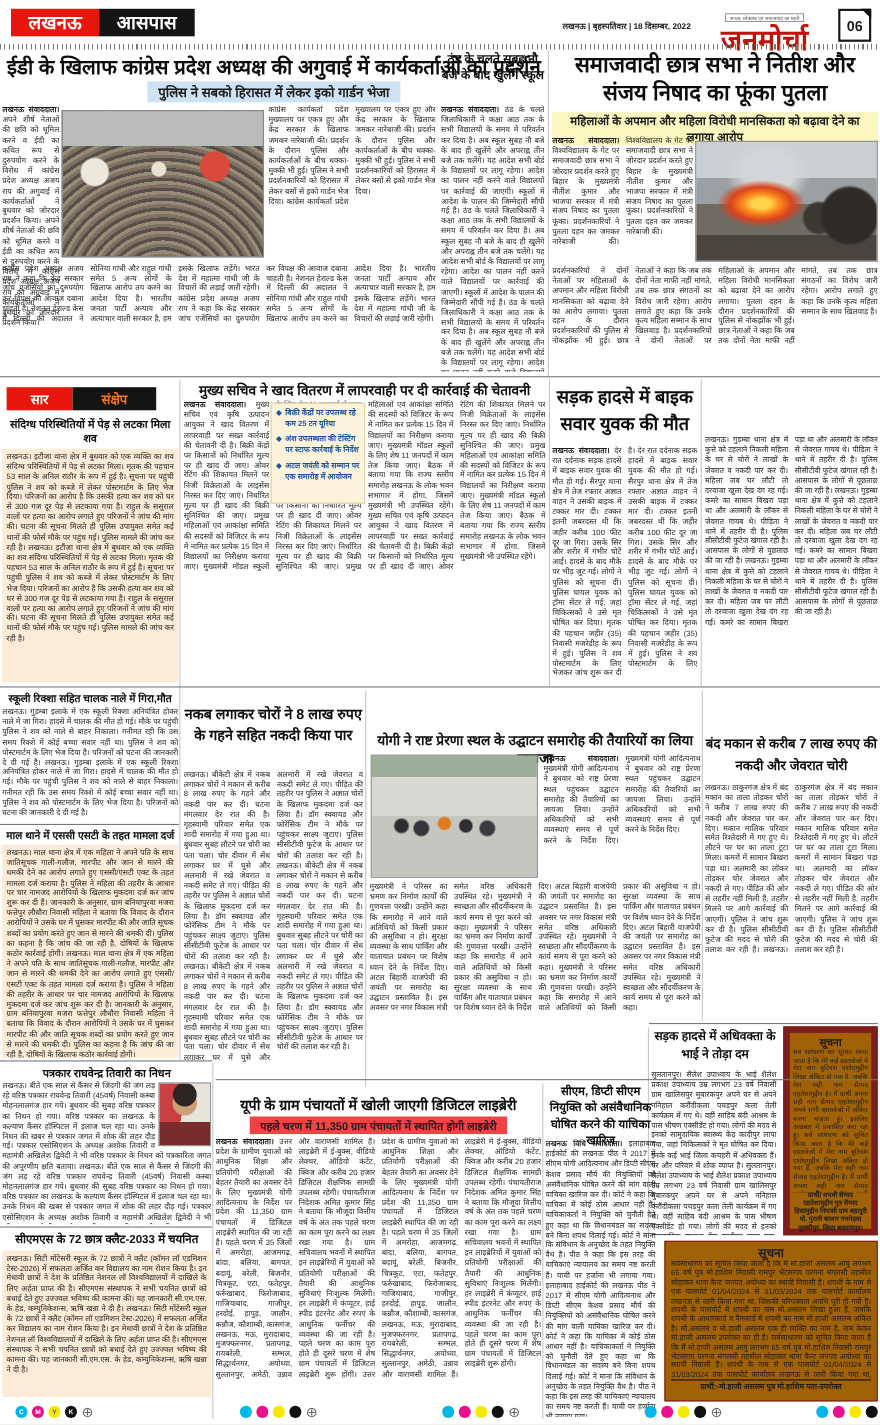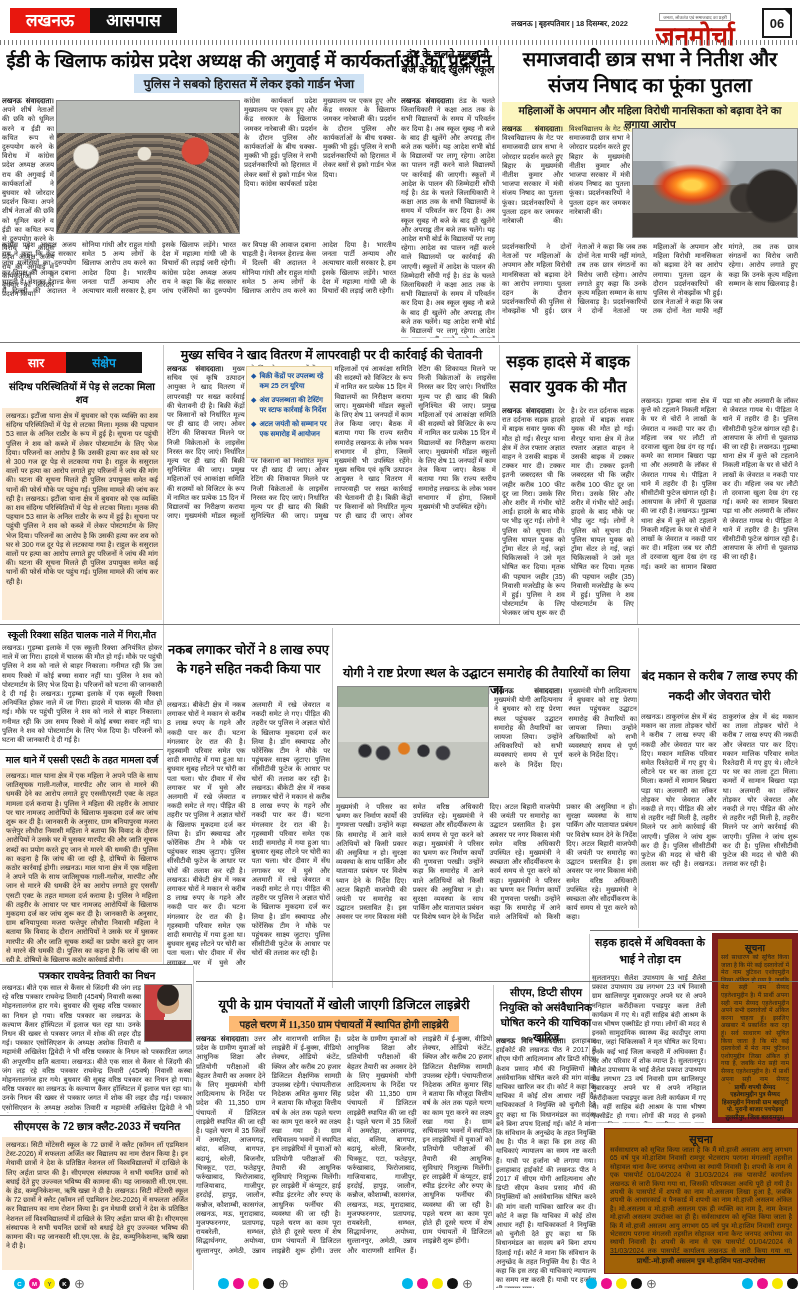--- a/index.html
+++ b/index.html
@@ -85,21 +85,21 @@
       radial-gradient(ellipse at 40% 26%, #d3d6d8 0 16%, transparent 28%),
       radial-gradient(circle at 85% 62%, #2f2b28 0 16%, transparent 18%),
       radial-gradient(circle at 68% 64%, #3c3733 0 10%, transparent 12%),
       linear-gradient(#c9cfd2 0 30%, #9aa0a4 30% 52%, #6f6a62 52% 78%, #49443e 78%);"></div>
   <div class="abs bd c4" style="left:502px;top:242px;width:296px;height:98px;">प्रदर्शनकारियों ने दोनों नेताओं पर महिलाओं के अपमान और महिला विरोधी मानसिकता को बढ़ावा देने का आरोप लगाया। पुतला दहन के दौरान प्रदर्शनकारियों की पुलिस से नोकझोंक भी हुई। छात्र नेताओं ने कहा कि जब तक दोनों नेता माफी नहीं मांगते, तब तक छात्र संगठनों का विरोध जारी रहेगा। आरोप लगाते हुए कहा कि उनके कृत्य महिला सम्मान के साथ खिलवाड़ है। प्रदर्शनकारियों ने दोनों नेताओं पर महिलाओं के अपमान और महिला विरोधी मानसिकता को बढ़ावा देने का आरोप लगाया। पुतला दहन के दौरान प्रदर्शनकारियों की पुलिस से नोकझोंक भी हुई। छात्र नेताओं ने कहा कि जब तक दोनों नेता माफी नहीं मांगते, तब तक छात्र संगठनों का विरोध जारी रहेगा। आरोप लगाते हुए कहा कि उनके कृत्य महिला सम्मान के साथ खिलवाड़ है।</div>
 
   <div class="abs hr" style="left:0;top:342px;width:800px;"></div>
 
   <div class="abs" style="left:6px;top:352px;width:136px;height:21px;display:flex;">
     <div style="background:#e8170e;color:#fff;font-weight:800;font-size:12px;width:68px;display:flex;align-items:center;justify-content:center;">सार</div>
-    <div style="background:#141414;color:#0ea5e9;font-weight:800;font-size:12px;width:86px;display:flex;align-items:center;justify-content:center;">संक्षेप</div>
+    <div style="background:#141414;color:#f97316;font-weight:800;font-size:12px;width:86px;display:flex;align-items:center;justify-content:center;">संक्षेप</div>
   </div>
   <div class="abs hl" style="left:2px;top:380px;width:160px;font-size:10px;line-height:13px;">संदिग्ध परिस्थितियों में पेड़ से लटका मिला शव</div>
   <div class="abs bd bgrail" style="left:2px;top:408px;width:160px;height:212px;">लखनऊ। इटौंजा थाना क्षेत्र में बुधवार को एक व्यक्ति का शव संदिग्ध परिस्थितियों में पेड़ से लटका मिला। मृतक की पहचान 53 साल के अनिल राठौर के रूप में हुई है। सूचना पर पहुंची पुलिस ने शव को कब्जे में लेकर पोस्टमार्टम के लिए भेज दिया। परिजनों का आरोप है कि उसकी हत्या कर शव को घर से 300 गज दूर पेड़ से लटकाया गया है। राहुल के ससुराल वालों पर हत्या का आरोप लगाते हुए परिजनों ने जांच की मांग की। घटना की सूचना मिलते ही पुलिस उपायुक्त समेत कई थानों की फोर्स मौके पर पहुंच गई। पुलिस मामले की जांच कर रही है। लखनऊ। इटौंजा थाना क्षेत्र में बुधवार को एक व्यक्ति का शव संदिग्ध परिस्थितियों में पेड़ से लटका मिला। मृतक की पहचान 53 साल के अनिल राठौर के रूप में हुई है। सूचना पर पहुंची पुलिस ने शव को कब्जे में लेकर पोस्टमार्टम के लिए भेज दिया। परिजनों का आरोप है कि उसकी हत्या कर शव को घर से 300 गज दूर पेड़ से लटकाया गया है। राहुल के ससुराल वालों पर हत्या का आरोप लगाते हुए परिजनों ने जांच की मांग की। घटना की सूचना मिलते ही पुलिस उपायुक्त समेत कई थानों की फोर्स मौके पर पहुंच गई। पुलिस मामले की जांच कर रही है।</div>
 
   <div class="abs hl" style="left:2px;top:628px;width:160px;font-size:9.5px;">स्कूली रिक्शा सहित चालक नाले में गिरा,मौत</div>
   <div class="abs bd" style="left:2px;top:643px;width:160px;height:104px;">लखनऊ। गुड़म्बा इलाके में एक स्कूली रिक्शा अनियंत्रित होकर नाले में जा गिरा। हादसे में चालक की मौत हो गई। मौके पर पहुंची पुलिस ने शव को नाले से बाहर निकाला। गनीमत रही कि उस समय रिक्शे में कोई बच्चा सवार नहीं था। पुलिस ने शव को पोस्टमार्टम के लिए भेज दिया है। परिजनों को घटना की जानकारी दे दी गई है। लखनऊ। गुड़म्बा इलाके में एक स्कूली रिक्शा अनियंत्रित होकर नाले में जा गिरा। हादसे में चालक की मौत हो गई। मौके पर पहुंची पुलिस ने शव को नाले से बाहर निकाला। गनीमत रही कि उस समय रिक्शे में कोई बच्चा सवार नहीं था। पुलिस ने शव को पोस्टमार्टम के लिए भेज दिया है। परिजनों को घटना की जानकारी दे दी गई है।</div>
   <div class="abs hr" style="left:0;top:749px;width:163px;"></div>
 
   <div class="abs hl" style="left:2px;top:753px;width:160px;font-size:9.5px;">माल थाने में एससी एसटी के तहत मामला दर्ज</div>
   <div class="abs bd bgrail" style="left:2px;top:768px;width:160px;height:194px;">लखनऊ। माल थाना क्षेत्र में एक महिला ने अपने पति के साथ जातिसूचक गाली-गलौज, मारपीट और जान से मारने की धमकी देने का आरोप लगाते हुए एससी/एसटी एक्ट के तहत मामला दर्ज कराया है। पुलिस ने महिला की तहरीर के आधार पर चार नामजद आरोपियों के खिलाफ मुकदमा दर्ज कर जांच शुरू कर दी है। जानकारी के अनुसार, ग्राम बनियापुरवा मजरा फत्तेपुर लौधौरा निवासी महिला ने बताया कि विवाद के दौरान आरोपियों ने उसके घर में घुसकर मारपीट की और जाति सूचक शब्दों का प्रयोग करते हुए जान से मारने की धमकी दी। पुलिस का कहना है कि जांच की जा रही है, दोषियों के खिलाफ कठोर कार्रवाई होगी। लखनऊ। माल थाना क्षेत्र में एक महिला ने अपने पति के साथ जातिसूचक गाली-गलौज, मारपीट और जान से मारने की धमकी देने का आरोप लगाते हुए एससी/एसटी एक्ट के तहत मामला दर्ज कराया है। पुलिस ने महिला की तहरीर के आधार पर चार नामजद आरोपियों के खिलाफ मुकदमा दर्ज कर जांच शुरू कर दी है। जानकारी के अनुसार, ग्राम बनियापुरवा मजरा फत्तेपुर लौधौरा निवासी महिला ने बताया कि विवाद के दौरान आरोपियों ने उसके घर में घुसकर मारपीट की और जाति सूचक शब्दों का प्रयोग करते हुए जान से मारने की धमकी दी। पुलिस का कहना है कि जांच की जा रही है, दोषियों के खिलाफ कठोर कार्रवाई होगी।</div>
@@ -184,21 +184,21 @@
   <div class="abs notice" style="left:712px;top:933px;width:86px;height:190px;padding:2px 3px;">
     <div class="nhead" style="font-size:9.5px;">सूचना</div>
     <div class="bd" style="font-size:6px;line-height:7.6px;height:130px;">सर्व साधारण को सूचित किया जाता है कि मेरे कई दस्तावेजों में मेरा नाम त्रुटिवश एशोएमुद्दीन लिखा अंकित हो गया है, जबकि मेरा सही नाम सैय्यद एहतेशामुद्दीन है। मैं प्रार्थी अपना सही नाम सैय्यद एहतेशामुद्दीन अपने सभी दस्तावेजों में अंकित करना चाहता हूं। इसलिए अखबार में प्रकाशित करा रहा हूं। सर्व साधारण को सूचित किया जाता है कि मेरे कई दस्तावेजों में मेरा नाम त्रुटिवश एशोएमुद्दीन लिखा अंकित हो गया है, जबकि मेरा सही नाम सैय्यद एहतेशामुद्दीन है। मैं प्रार्थी अपना सही नाम सैय्यद एहतेशामुद्दीन अपने सभी दस्तावेजों में अंकित करना चाहता हूं। इसलिए अखबार में प्रकाशित करा रहा हूं।</div>
     <div class="nsig" style="font-size:6px;line-height:7.4px;">प्रार्थी/ शपथी सैय्यद एहतेशामुद्दीन पुत्र सैय्यद हिसामुद्दीन निवासी ग्राम बहादुरी पो. पुरानी बाजार पचपेड़वा तुलसीपुर, जिला बलरामपुर।</div>
   </div>
 
   <div class="abs hr" style="left:196px;top:981px;width:602px;"></div>
 
   <div class="abs hl" style="left:196px;top:995px;width:296px;font-size:13px;">यूपी के ग्राम पंचायतों में खोली जाएगी डिजिटल लाइब्रेरी</div>
   <div class="abs" style="left:196px;top:1014px;width:296px;text-align:center;">
-    <span class="tagbox" style="background:#fdba74;font-size:10px;font-family:Liberation Serif, serif;">पहले चरण में 11,350 ग्राम पंचायतों में स्थापित होगी लाइब्रेरी</span>
+    <span class="tagbox" style="background:#ef4444;font-size:10px;">पहले चरण में 11,350 ग्राम पंचायतों में स्थापित होगी लाइब्रेरी</span>
   </div>
   <div class="abs bd c4" style="left:196px;top:1034px;width:296px;height:242px;">
     <span class="byl">लखनऊ संवाददाता।</span>
     <span>उत्तर प्रदेश के ग्रामीण युवाओं को आधुनिक शिक्षा और प्रतियोगी परीक्षाओं की बेहतर तैयारी का अवसर देने के लिए मुख्यमंत्री योगी आदित्यनाथ के निर्देश पर प्रदेश की 11,350 ग्राम पंचायतों में डिजिटल लाइब्रेरी स्थापित की जा रही है। पहले चरण में 35 जिलों में अमरोहा, आजमगढ़, बांदा, बलिया, बागपत, बदायूं, बरेली, बिजनौर, चित्रकूट, एटा, फतेहपुर, फर्रुखाबाद, फिरोजाबाद, गाजियाबाद, गाजीपुर, हरदोई, हापुड़, जालौन, कन्नौज, कौशाम्बी, कासगंज, लखनऊ, मऊ, मुरादाबाद, मुजफ्फरनगर, प्रतापगढ़, रायबरेली, सम्भल, सिद्धार्थनगर, अयोध्या, सुल्तानपुर, अमेठी, उन्नाव और वाराणसी शामिल हैं। लाइब्रेरी में ई-बुक्स, वीडियो लेक्चर, ऑडियो कंटेंट, क्विज और करीब 20 हजार डिजिटल शैक्षणिक सामग्री उपलब्ध रहेगी। पंचायतीराज निदेशक अमित कुमार सिंह ने बताया कि मौजूदा वित्तीय वर्ष के अंत तक पहले चरण का काम पूरा करने का लक्ष्य रखा गया है। ग्राम सचिवालय भवनों में स्थापित इन लाइब्रेरियों में युवाओं को प्रतियोगी परीक्षाओं की तैयारी की आधुनिक सुविधाएं निःशुल्क मिलेंगी। हर लाइब्रेरी में कंप्यूटर, हाई स्पीड इंटरनेट और रुपए के आधुनिक फर्नीचर की व्यवस्था की जा रही है। पहले चरण का काम पूरा होते ही दूसरे चरण में शेष ग्राम पंचायतों में डिजिटल लाइब्रेरी शुरू होंगी। उत्तर प्रदेश के ग्रामीण युवाओं को आधुनिक शिक्षा और प्रतियोगी परीक्षाओं की बेहतर तैयारी का अवसर देने के लिए मुख्यमंत्री योगी आदित्यनाथ के निर्देश पर प्रदेश की 11,350 ग्राम पंचायतों में डिजिटल लाइब्रेरी स्थापित की जा रही है। पहले चरण में 35 जिलों में अमरोहा, आजमगढ़, बांदा, बलिया, बागपत, बदायूं, बरेली, बिजनौर, चित्रकूट, एटा, फतेहपुर, फर्रुखाबाद, फिरोजाबाद, गाजियाबाद, गाजीपुर, हरदोई, हापुड़, जालौन, कन्नौज, कौशाम्बी, कासगंज, लखनऊ, मऊ, मुरादाबाद, मुजफ्फरनगर, प्रतापगढ़, रायबरेली, सम्भल, सिद्धार्थनगर, अयोध्या, सुल्तानपुर, अमेठी, उन्नाव और वाराणसी शामिल हैं। लाइब्रेरी में ई-बुक्स, वीडियो लेक्चर, ऑडियो कंटेंट, क्विज और करीब 20 हजार डिजिटल शैक्षणिक सामग्री उपलब्ध रहेगी। पंचायतीराज निदेशक अमित कुमार सिंह ने बताया कि मौजूदा वित्तीय वर्ष के अंत तक पहले चरण का काम पूरा करने का लक्ष्य रखा गया है। ग्राम सचिवालय भवनों में स्थापित इन लाइब्रेरियों में युवाओं को प्रतियोगी परीक्षाओं की तैयारी की आधुनिक सुविधाएं निःशुल्क मिलेंगी। हर लाइब्रेरी में कंप्यूटर, हाई स्पीड इंटरनेट और रुपए के आधुनिक फर्नीचर की व्यवस्था की जा रही है। पहले चरण का काम पूरा होते ही दूसरे चरण में शेष ग्राम पंचायतों में डिजिटल लाइब्रेरी शुरू होंगी।</span>
   </div>
   <div class="abs vr" style="left:493px;top:985px;height:305px;"></div>
 
   <div class="abs hl" style="left:496px;top:985px;width:100px;font-size:10.5px;line-height:15px;">सीएम, डिप्टी सीएम नियुक्ति को असंवैधानिक घोषित करने की याचिका खारिज</div>
   <div class="abs bd" style="left:496px;top:1036px;width:100px;height:252px;font-size:6.8px;">
     <span class="byl">लखनऊ विधि संवाददाता।</span>

